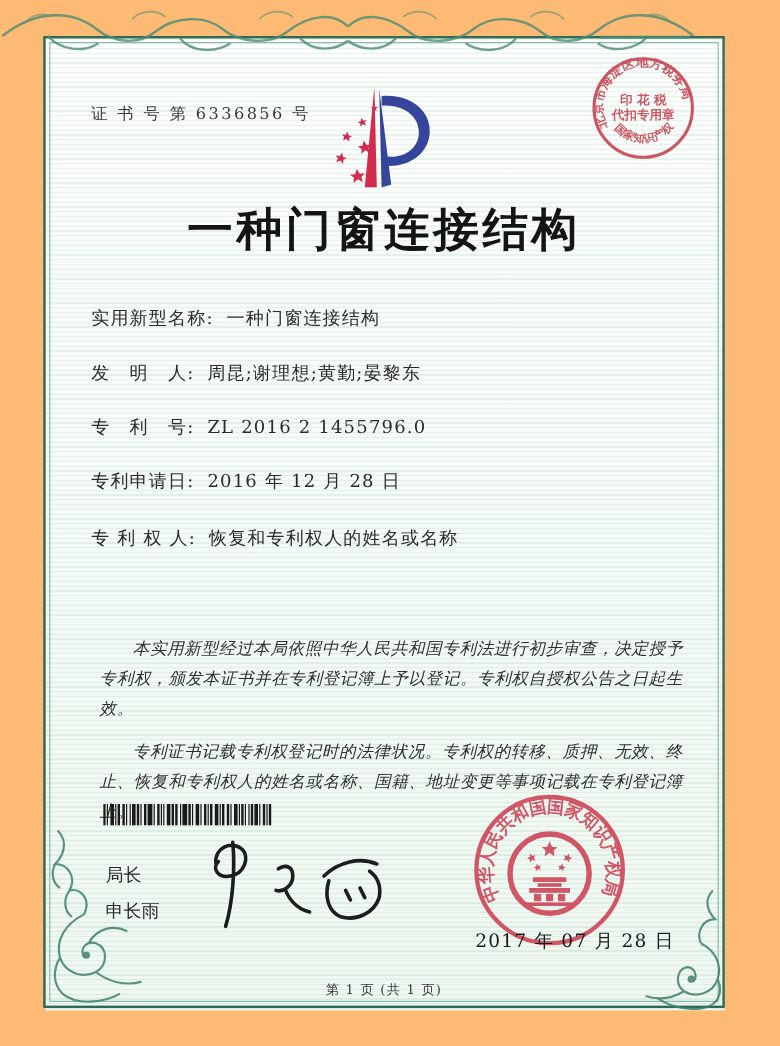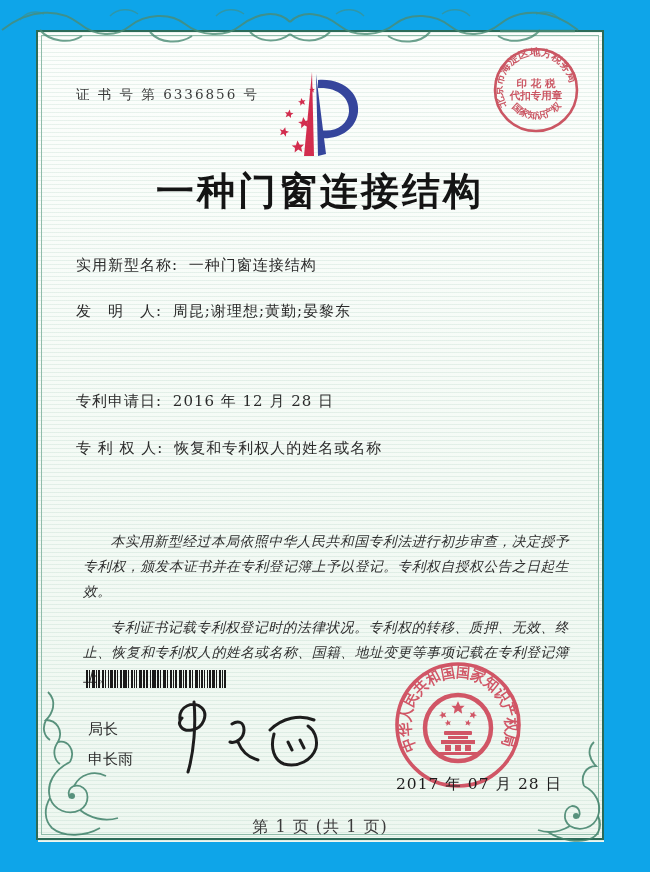--- a/index.html
+++ b/index.html
@@ -1,17 +1,17 @@
 <!DOCTYPE html>
 <html><head>
 <meta charset="utf-8">
 <style>
   html,body{margin:0;padding:0;background:#e8e8e8;}
   .page{
-    position:relative;width:650px;height:872px;background:#0ea5e9;
+    position:relative;width:650px;height:872px;background:#fdba74;
     font-family:"DejaVu Serif","Liberation Serif",serif;color:#2b2b2b;
     overflow:hidden;margin:0 auto;
   }
   
   .guilloche{
     position:absolute;left:38px;top:32px;width:566px;height:810px;
     background:
       repeating-linear-gradient(180deg,
         rgba(110,170,145,0.14) 0px, rgba(110,170,145,0.14) 1px,
         rgba(255,255,255,0) 1px, rgba(255,255,255,0) 4px),
@@ -47,21 +47,21 @@
   .barcode{position:absolute;left:86px;top:670px;}
   .signer-title{position:absolute;left:88px;top:720px;font-size:15px;font-family:Liberation Serif, serif;}
   .signer-name{position:absolute;left:88px;top:750px;font-size:15px;font-family:Liberation Serif, serif;}
   .signature{position:absolute;left:158px;top:690px;}
   .seal{position:absolute;left:393px;top:660px;opacity:0.93;}
   .seal-date{
     position:absolute;left:396px;top:774px;font-size:15.5px;letter-spacing:1px;color:#1c1c1c;z-index:5;
   }
   .footer{
     position:absolute;left:36px;top:817px;width:568px;text-align:center;
-    font-size:16px;color:#3a3a3a;letter-spacing:1px;
+    font-size:11px;color:#3a3a3a;letter-spacing:1px;
   }
   .tax-stamp{position:absolute;left:492px;top:46px;z-index:6;opacity:0.88;}
   .top-band{position:absolute;left:0;top:0;z-index:2;}
   .corner-bl{position:absolute;left:34px;top:690px;z-index:3;}
   .corner-br{position:absolute;left:536px;top:740px;z-index:3;transform:scaleX(-1);}
 </style>
 </head>
 <body>
 
 <div class="page">
@@ -126,20 +126,24 @@
 
   <div class="title">一种门窗连接结构</div>
 
   <div class="field f0">
     <span class="lbl">实用新型名称:</span>
     <span class="val">一种门窗连接结构</span>
   </div>
   <div class="field f1">
     <span class="lbl">发　明　人:</span>
     <span class="val">周昆;谢理想;黄勤;晏黎东</span>
+  </div>
+  <div class="field f2">
+    <span class="lbl">专　利　号:</span>
+    <span class="val">ZL 2016 2 1455796.0</span>
   </div>
   <div class="field f3">
     <span class="lbl">专利申请日:</span>
     <span class="val">2016 年 12 月 28 日</span>
   </div>
   <div class="field f4">
     <span class="lbl">专 利 权 人:</span>
     <span class="val">恢复和专利权人的姓名或名称</span>
   </div>
 

